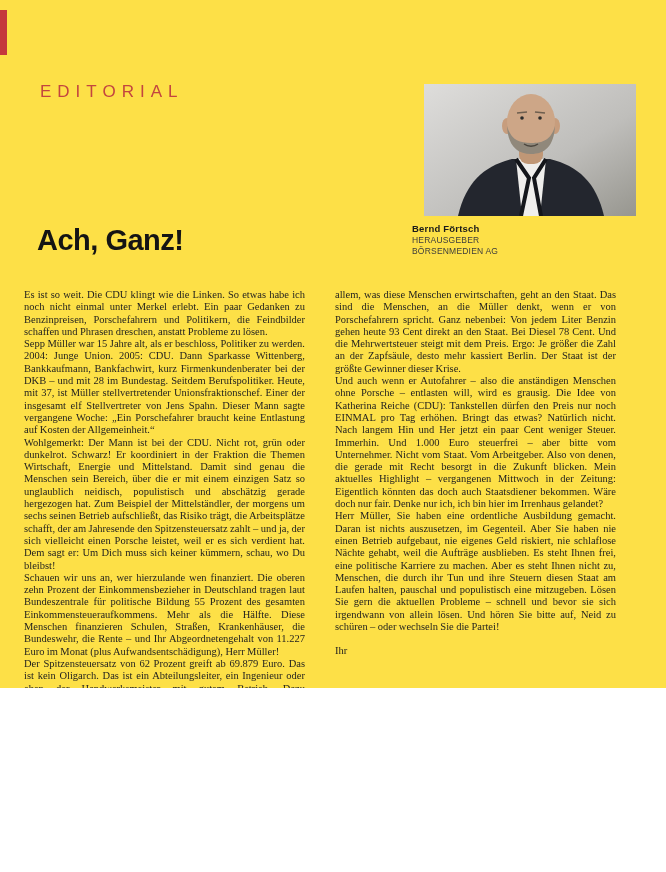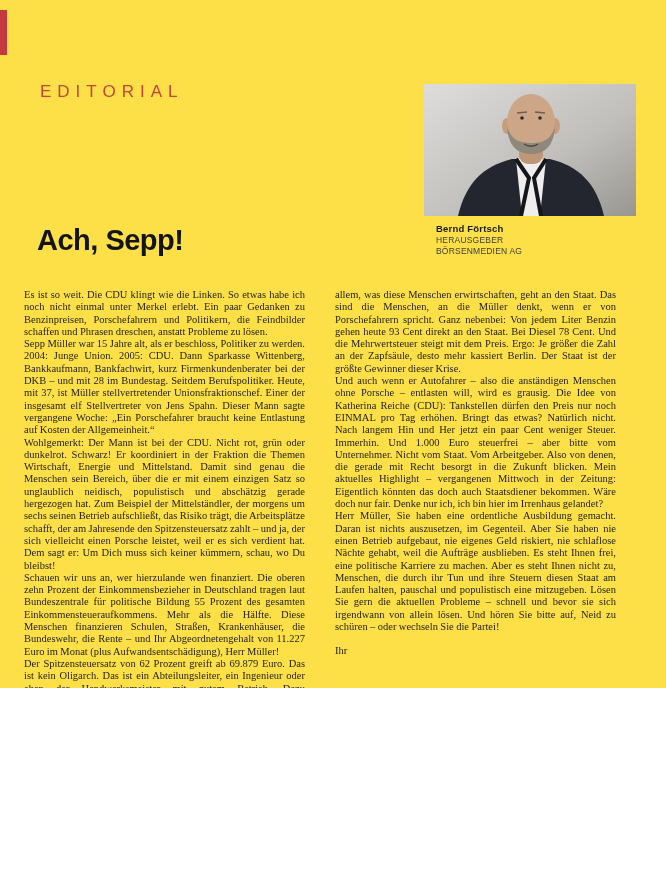--- a/index.html
+++ b/index.html
@@ -28,21 +28,21 @@
   }
   .photo {
     position: absolute;
     left: 424px; top: 84px;
     width: 212px; height: 132px;
     margin: 0;
   }
   .photo svg { display: block; }
   .caption {
     position: absolute;
-    left: 436px; top: 223px;
+    left: 412px; top: 223px;
     font-family: "Liberation Sans", sans-serif;
     font-size: 8.5px;
     line-height: 11px;
     letter-spacing: 0.2px;
     color: #3c3c3c;
   }
   .cap-name {
     font-weight: 700;
     font-size: 9.5px;
     color: #1a1a1a;
@@ -145,21 +145,21 @@
       <path d="M100 60 C104 63 110 63 114 60" stroke="#4c463e" stroke-width="1.4" fill="none"></path>
     </svg>
   </figure>
 
   <div class="caption">
     <div class="cap-name">Bernd Förtsch</div>
     <div class="cap-role">HERAUSGEBER</div>
     <div class="cap-org">BÖRSENMEDIEN AG</div>
   </div>
 
-  <h1 class="headline">Ach, Sepp!</h1>
+  <h1 class="headline">Ach, Ganz!</h1>
 
   <div class="columns" lang="de">
     <div class="col">
       <p>Es ist so weit. Die CDU klingt wie die Linken. So etwas habe ich noch nicht einmal unter Merkel erlebt. Ein paar Gedanken zu Benzinpreisen, Porschefahrern und Politikern, die Feindbilder schaffen und Phrasen dreschen, anstatt Probleme zu lösen.</p>
       <p>Sepp Müller war 15 Jahre alt, als er beschloss, Politiker zu werden. 2004: Junge Union. 2005: CDU. Dann Sparkasse Wittenberg, Bankkaufmann, Bankfachwirt, kurz Firmenkundenberater bei der DKB – und mit 28 im Bundestag. Seitdem Berufspolitiker. Heute, mit 37, ist Müller stellvertretender Unionsfraktionschef. Einer der insgesamt elf Stellvertreter von Jens Spahn. Dieser Mann sagte vergangene Woche: „Ein Porschefahrer braucht keine Entlastung auf Kosten der Allgemeinheit.“</p>
       <p>Wohlgemerkt: Der Mann ist bei der CDU. Nicht rot, grün oder dunkelrot. Schwarz! Er koordiniert in der Fraktion die Themen Wirtschaft, Energie und Mittelstand. Damit sind genau die Menschen sein Bereich, über die er mit einem einzigen Satz so unglaublich neidisch, populistisch und abschätzig gerade hergezogen hat. Zum Beispiel der Mittelständler, der morgens um sechs seinen Betrieb aufschließt, das Risiko trägt, die Arbeitsplätze schafft, der am Jahresende den Spitzensteuersatz zahlt – und ja, der sich vielleicht einen Porsche leistet, weil er es sich verdient hat. Dem sagt er: Um Dich muss sich keiner kümmern, schau, wo Du bleibst!</p>
       <p>Schauen wir uns an, wer hierzulande wen finanziert. Die oberen zehn Prozent der Einkommensbezieher in Deutschland tragen laut Bundeszentrale für politische Bildung 55 Prozent des gesamten Einkommensteueraufkommens. Mehr als die Hälfte. Diese Menschen finanzieren Schulen, Straßen, Krankenhäuser, die Bundeswehr, die Rente – und Ihr Abgeordnetengehalt von 11.227 Euro im Monat (plus Aufwandsentschädigung), Herr Müller!</p>
       <p>Der Spitzensteuersatz von 62 Prozent greift ab 69.879 Euro. Das ist kein Oligarch. Das ist ein Abteilungsleiter, ein Ingenieur oder eben der Handwerksmeister mit gutem Betrieb. Dazu Solidaritätszuschlag, Kirchensteuer, Sozialabgaben. Fast die Hälfte von</p>
     </div>
     <div class="col">

